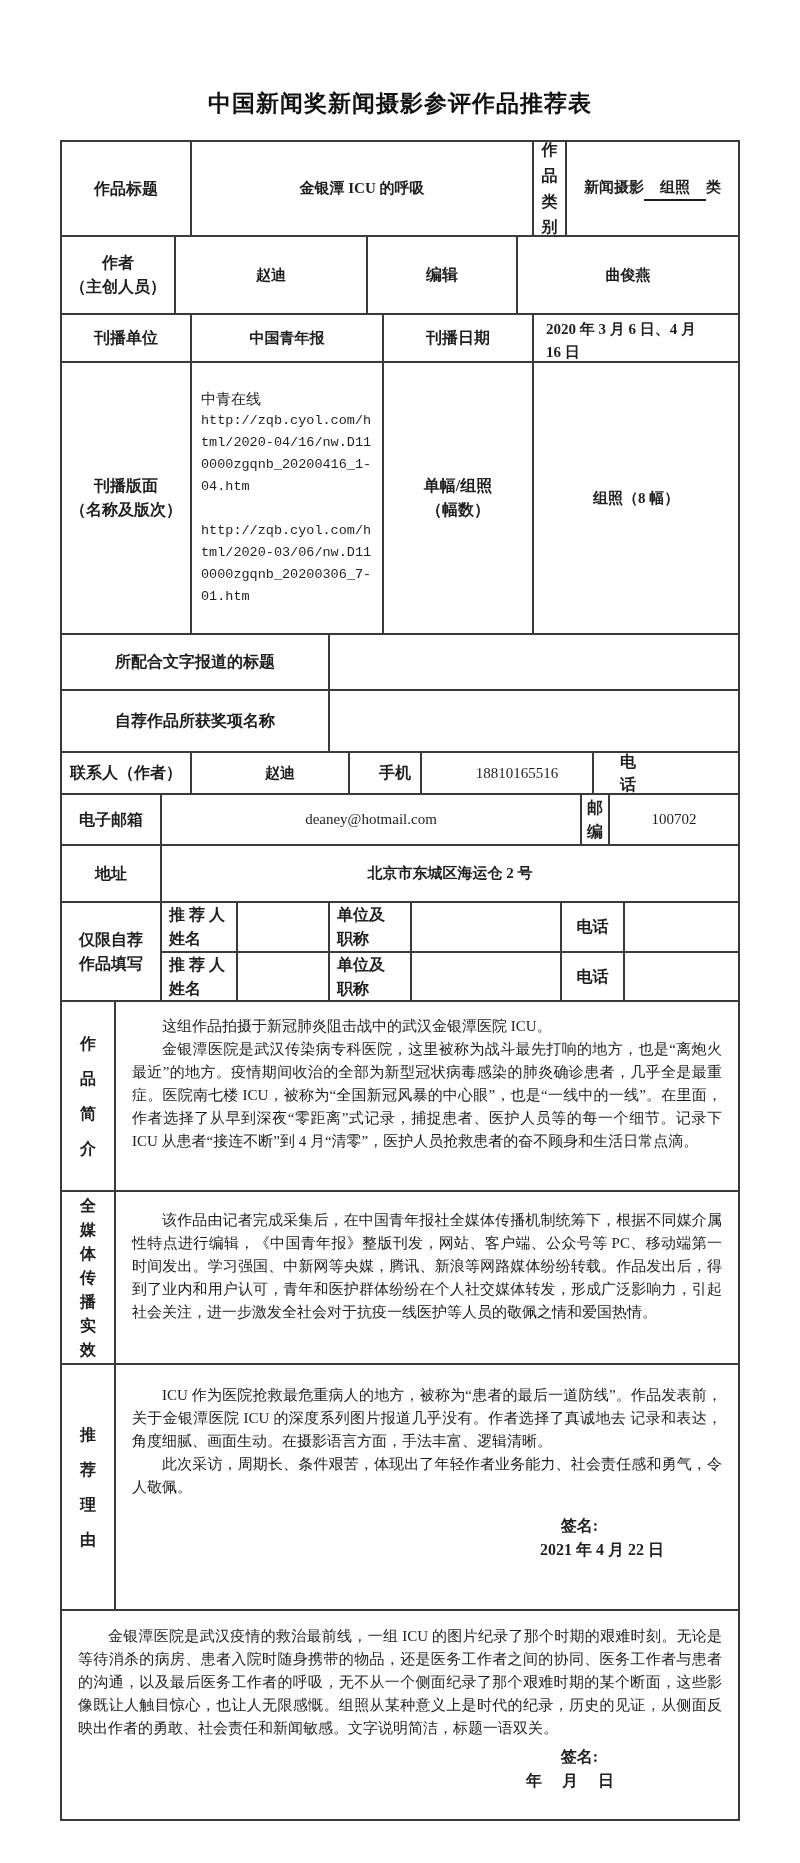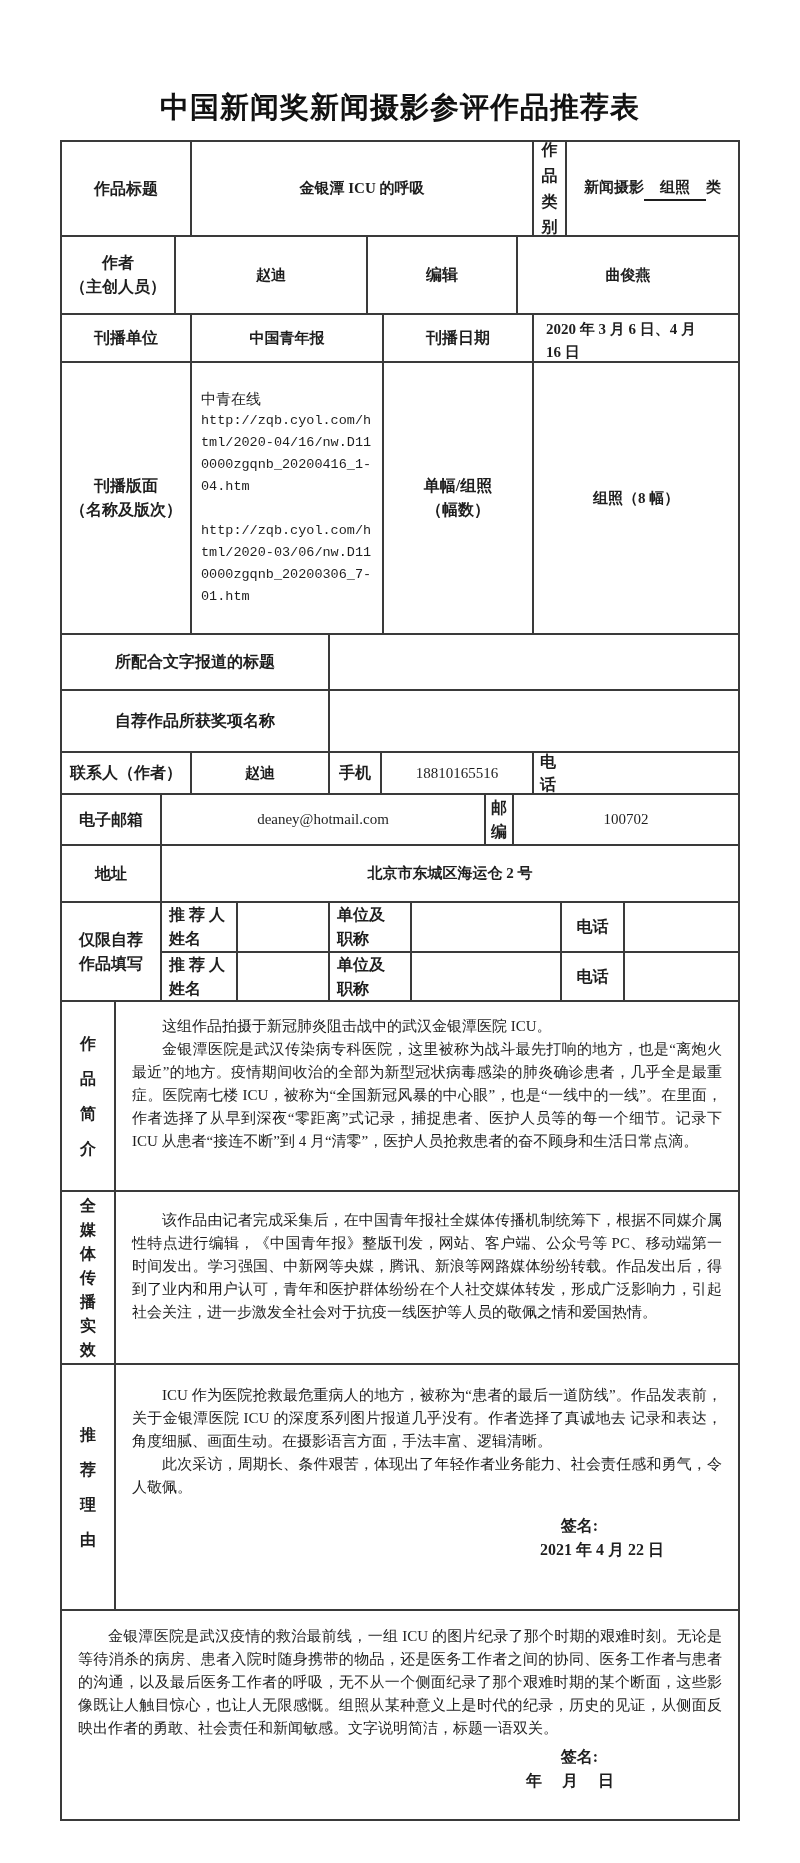--- a/index.html
+++ b/index.html
@@ -2,21 +2,21 @@
 <html><head>
 <meta charset="utf-8">
 <style>
   html,body{margin:0;padding:0;background:#ffffff;}
   .page{
     width:800px;height:1863px;background:#ffffff;position:relative;
     font-family:"Liberation Serif","DejaVu Serif",serif;color:#1e1e1e;
   }
   .doc-title{
     margin:0;padding-top:88px;text-align:center;
-    font-size:29px;font-weight:bold;letter-spacing:1px;color:#111;
+    font-size:23px;font-weight:bold;letter-spacing:1px;color:#111;
   }
   .tbl{
     position:absolute;left:60px;top:140px;width:680px;
     border:2px solid #3a3a3a;box-sizing:border-box;
   }
   .row{display:flex;box-sizing:border-box;border-bottom:2px solid #3a3a3a;}
   .row:last-child{border-bottom:none;}
   .cell{
     box-sizing:border-box;border-right:2px solid #3a3a3a;
     display:flex;flex-direction:column;justify-content:center;align-items:center;
@@ -103,31 +103,31 @@
     <div class="row" style="height:56px;">
       <div class="cell lbl" style="width:268px;">所配合文字报道的标题</div>
       <div class="cell plain" style="flex:1;"></div>
     </div>
 
     <div class="row" style="height:62px;">
       <div class="cell lbl" style="width:268px;">自荐作品所获奖项名称</div>
       <div class="cell plain" style="flex:1;"></div>
     </div>
 
-    <div class="row" style="height:42px;">
+    <div class="row" style="height:42px;gap:20px;">
       <div class="cell lbl" style="width:130px;">联系人（作者）</div>
       <div class="cell val" style="width:138px;">赵迪</div>
       <div class="cell lbl" style="width:52px;">手机</div>
       <div class="cell plain" style="width:152px;">18810165516</div>
       <div class="cell lbl" style="width:28px;padding:0;"><span class="vtext two">电话</span></div>
     </div>
 
     <div class="row" style="height:51px;">
       <div class="cell lbl" style="width:100px;">电子邮箱</div>
-      <div class="cell plain" style="width:324px;">deaney@hotmail.com</div>
+      <div class="cell plain" style="width:420px;">deaney@hotmail.com</div>
       <div class="cell lbl" style="width:28px;padding:0;"><span class="vtext two">邮编</span></div>
       <div class="cell plain" style="flex:1;">100702</div>
     </div>
 
     <div class="row" style="height:57px;">
       <div class="cell lbl" style="width:100px;">地址</div>
       <div class="cell val" style="flex:1;">北京市东城区海运仓 2 号</div>
     </div>
 
     <div class="row" style="height:99px;">

